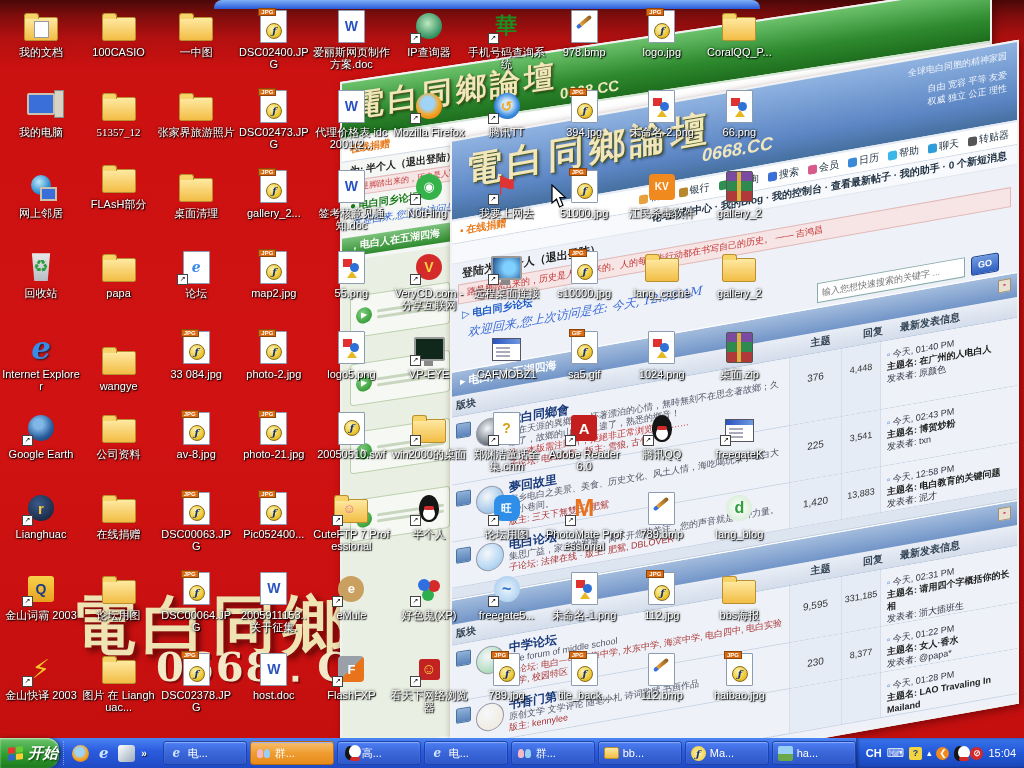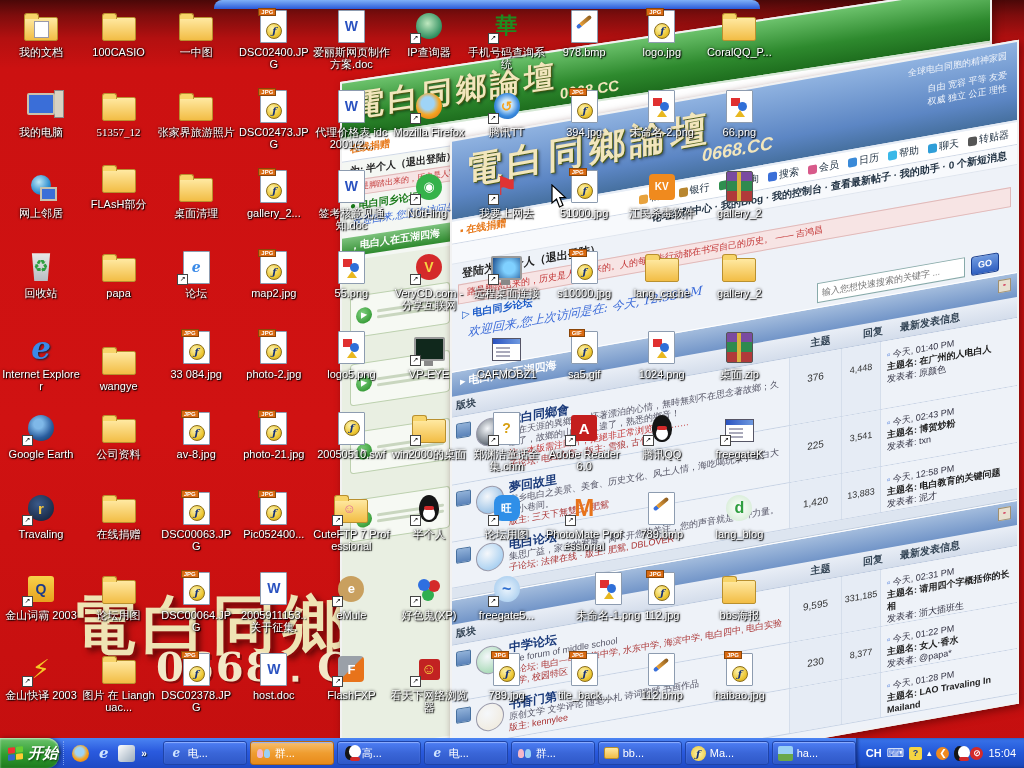--- a/index.html
+++ b/index.html
@@ -828,21 +828,21 @@
         <span class="ik k-wa"></span>
         <span class="sc-arrow">↗</span>
       </div>
                  <div class="lb">freegateK</div>
     </div>
     <div class="di" style="left: 2px; top: 490.4px;">
       <div class="icw">
         <span class="ik gl" style="width:26px;height:26px;background:radial-gradient(circle at 40% 35%,#3a5a8a,#101a30);border-radius:50%;color:#f5c842;font-size:15px;">r</span>
         <span class="sc-arrow">↗</span>
       </div>
-                 <div class="lb">Travaling</div>
+                 <div class="lb">Lianghuac</div>
     </div>
     <div class="di" style="left: 79.6px; top: 490.4px;">
       <div class="icw">
         <span class="ik k-fold"></span>
       </div>
                  <div class="lb">在线捐赠</div>
     </div>
     <div class="di" style="left: 157.2px; top: 490.4px;">
       <div class="icw">
         <span class="ik pgc">
@@ -949,21 +949,21 @@
       </div>
                  <div class="lb">好色鬼(XP)</div>
     </div>
     <div class="di" style="left: 467.6px; top: 570.8px;">
       <div class="icw">
         <span class="ik gl" style="width:26px;height:26px;background:radial-gradient(circle,#eaf4fd,#9cc6ec);border-radius:50%;color:#2f6fd0;font-size:16px;">~</span>
         <span class="sc-arrow">↗</span>
       </div>
                  <div class="lb">freegate5...</div>
     </div>
-    <div class="di" style="left: 545.2px; top: 570.8px; margin-left: 24px;">
+    <div class="di" style="left: 545.2px; top: 570.8px;">
       <div class="icw">
         <span class="ik pgc k-png">
           <span class="sqr"></span>
           <span class="cir"></span>
           <span class="tri"></span>
         </span>
       </div>
                  <div class="lb">未命名-1.png</div>
     </div>
     <div class="di" style="left: 622.8px; top: 570.8px;">

